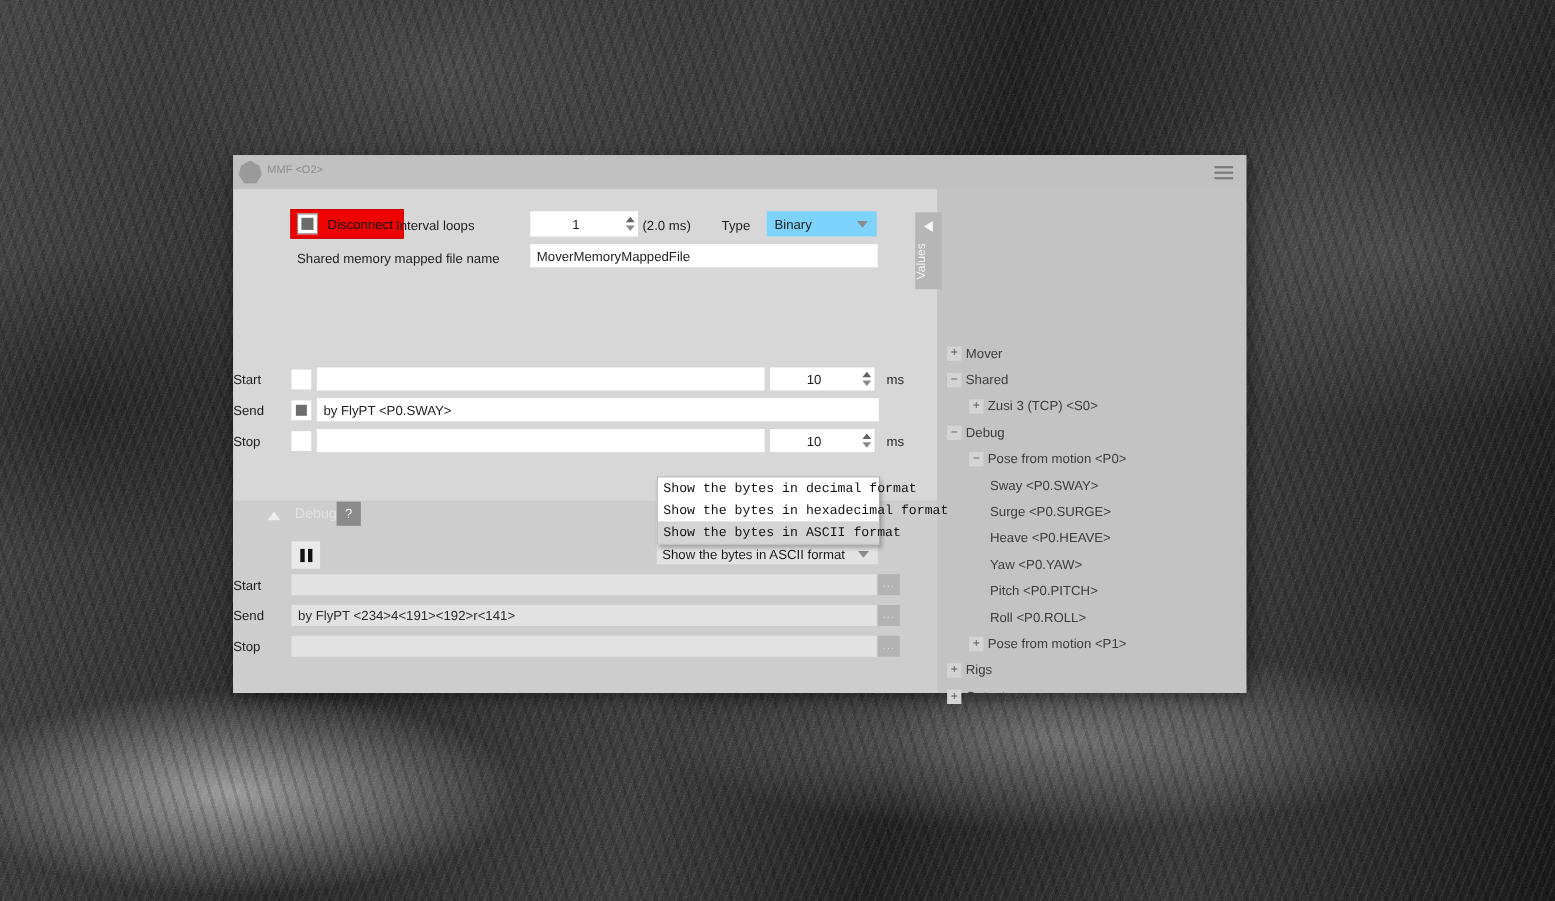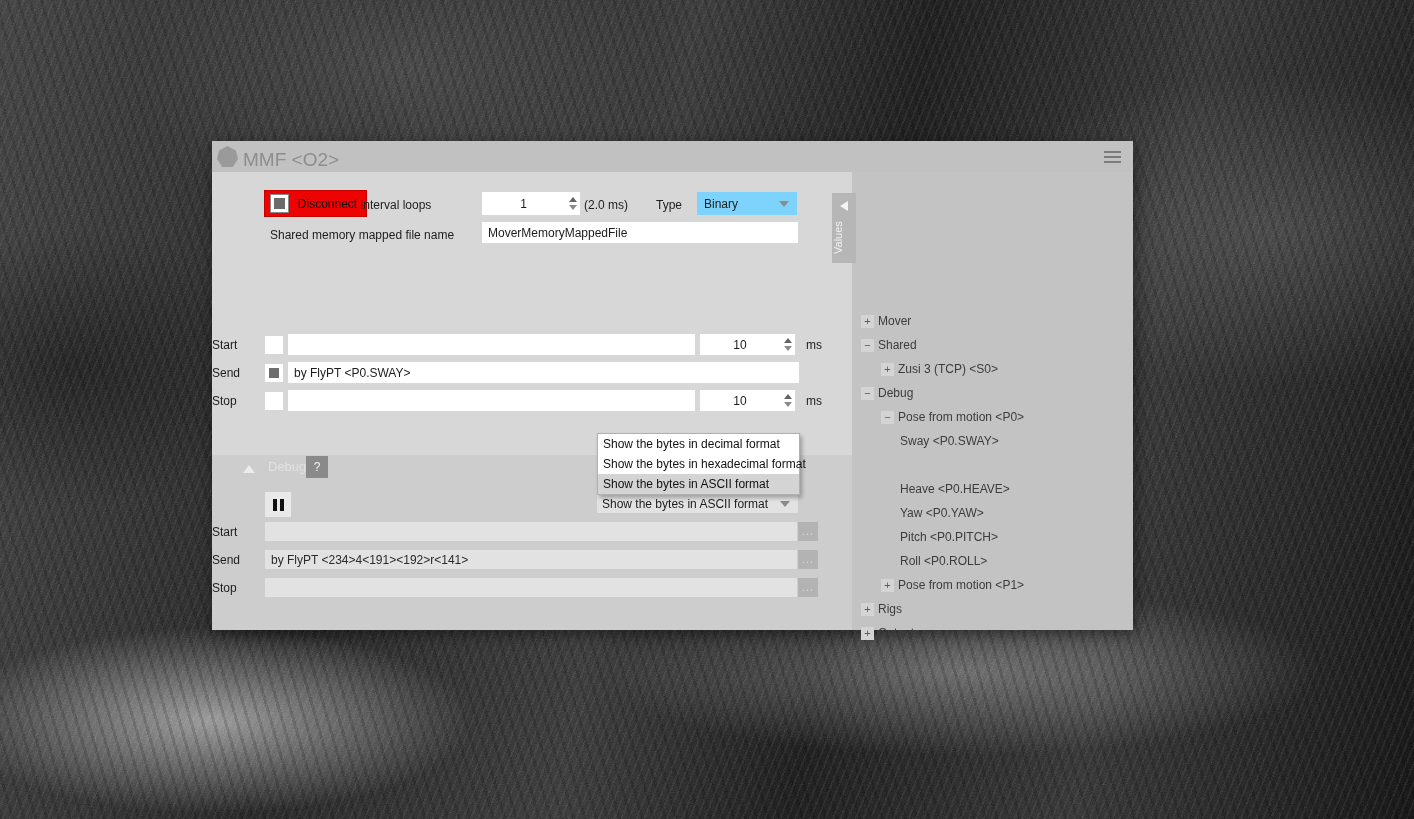--- a/index.html
+++ b/index.html
@@ -23,21 +23,21 @@
       repeating-linear-gradient(74deg, rgba(0,0,0,0.16) 0 3px, rgba(0,0,0,0) 3px 11px);
   }
   .grain { position:absolute; inset:0; mix-blend-mode:soft-light; opacity:.75; }
 
   
   .win { position:absolute; left:212px; top:141px; width:921px; height:489px;
          background:#c3c3c3; box-shadow:2px 4px 14px rgba(0,0,0,0.45); font-size:12px; color:#1c1c1c; }
   .titlebar { position:absolute; left:0; top:0; width:921px; height:31px; background:#c1c1c1; }
   .app-icon { position:absolute; left:5px; top:5px; width:21px; height:21px; background:#9a9a9a;
               clip-path:polygon(50% 0%, 90% 22%, 100% 62%, 75% 100%, 25% 100%, 0% 62%, 10% 22%); }
-  .title-text { position:absolute; left:31px; top:8px; font-size:19px; color:#8d8d8d; }
+  .title-text { position:absolute; left:31px; top:8px; font-size:10px; color:#8d8d8d; }
   .menu-icon { position:absolute; right:12px; top:10px; width:17px; height:12px;
                display:flex; flex-direction:column; justify-content:space-between; }
   .menu-icon i { display:block; height:2px; background:#7b7b7b; }
 
   .main { position:absolute; left:0; top:31px; width:640px; height:458px; background:#d7d7d7; }
   .rightpanel { position:absolute; left:640px; top:31px; width:281px; height:458px; background:#c3c3c3; }
 
   
   .btn-disconnect { position:absolute; left:52px; top:49px; width:103px; height:27px;
     background:#ee0202; border:1px solid #c40000; display:flex; align-items:center; cursor:default; }
@@ -85,21 +85,21 @@
       color:#f2f2f2; display:flex; align-items:center; justify-content:center; font-size:12px; }
   .btn-pause { position:absolute; left:53px; top:351px; width:26px; height:25px; background:#e9e9e9;
       display:flex; align-items:center; justify-content:center; }
   .pause-glyph { width:11px; height:12px; border-left:4px solid #101010; border-right:4px solid #101010; }
 
   .combo-format { left:385px; top:353px; width:201px; height:19px; background:#e2e2e2; }
   .combo-format .txt { padding-left:5px; }
 
   .dropdown { position:absolute; left:385px; top:292px; width:203px; background:#fff;
       border:1px solid #b0b0b0; box-shadow:2px 3px 4px rgba(0,0,0,0.28); z-index:20; }
-  .dropdown .opt { height:20px; line-height:20px; padding-left:5px; color:#111; white-space:nowrap; }
+  .dropdown .opt { height:20px; line-height:20px; padding-left:5px; color:#111; white-space:nowrap;font-family:Liberation Mono, monospace; }
   .dropdown .opt.selected { background:#d4d4d4; }
 
   .dbg-input { background:#e2e2e2; color:#2a2a2a; }
   .btn-more { position:absolute; width:20px; height:19px; background:#b3b3b3; color:#dcdcdc;
       font-size:10px; display:flex; align-items:center; justify-content:center; letter-spacing:1px; }
 
   
   .tree-row { position:absolute; left:640px; width:281px; height:24px; display:flex; align-items:center; color:#3c3c3c; }
   .tree-row .toggle { width:13px; height:13px; background:#d4d4d4; color:#5a5a5a; font-size:11px; line-height:11px;
       display:flex; align-items:center; justify-content:center; flex:0 0 13px; }
@@ -153,20 +153,24 @@
     <span class="tlabel">Debug</span>
   </div>
   <div class="tree-row lvl1" style="top:264px">
     <span class="toggle">−</span>
     <span class="tlabel">Pose from motion &lt;P0&gt;</span>
   </div>
   <div class="tree-row lvl2 leaf" style="top:288px">
     <span class="toggle"></span>
       <span class="tlabel">Sway &lt;P0.SWAY&gt;</span>
   </div>
+  <div class="tree-row lvl2 leaf" style="top:312px">
+    <span class="toggle"></span>
+      <span class="tlabel">Surge &lt;P0.SURGE&gt;</span>
+  </div>
   <div class="tree-row lvl2 leaf" style="top:336px">
     <span class="toggle"></span>
       <span class="tlabel">Heave &lt;P0.HEAVE&gt;</span>
   </div>
   <div class="tree-row lvl2 leaf" style="top:360px">
     <span class="toggle"></span>
       <span class="tlabel">Yaw &lt;P0.YAW&gt;</span>
   </div>
   <div class="tree-row lvl2 leaf" style="top:384px">
     <span class="toggle"></span>

